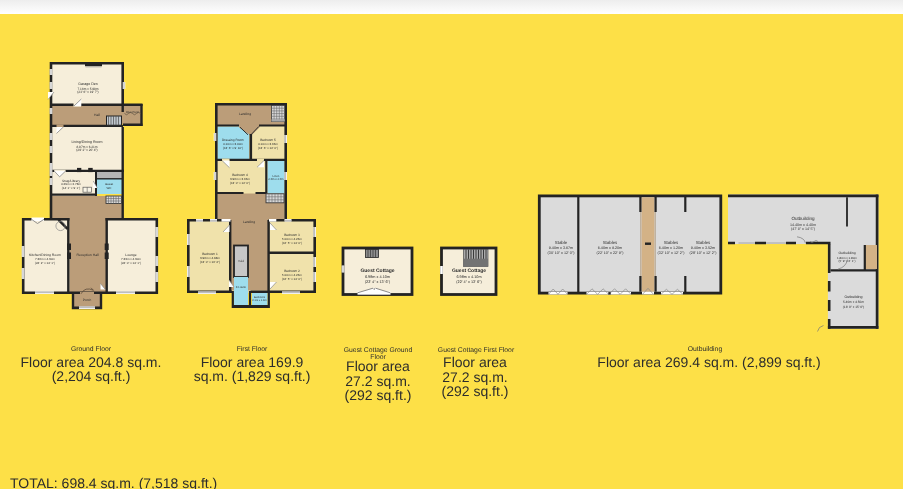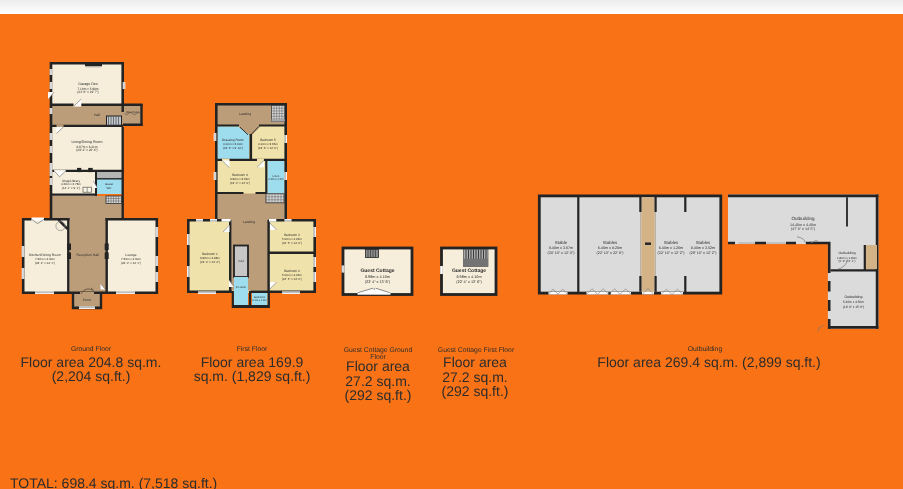--- a/index.html
+++ b/index.html
@@ -1,16 +1,16 @@
 <!DOCTYPE html>
 <html><head>
 <meta charset="utf-8">
 <style>
 html,body{margin:0;padding:0;background:#fff;}
-#page{position:relative;width:903px;height:489px;overflow:hidden;background:#f97316;font-family:"Liberation Sans",sans-serif;}
+#page{position:relative;width:903px;height:489px;overflow:hidden;background:#fde047;font-family:"Liberation Sans",sans-serif;}
 #topband{position:absolute;left:0;top:0;width:903px;height:14px;background:linear-gradient(#ededed,#ffffff);}
 svg{position:absolute;left:0;top:0;}
 text{font-family:"Liberation Sans",sans-serif;fill:#2c2c2c;text-rendering:geometricPrecision;-webkit-font-smoothing:antialiased;}
 .lbl{fill:#1d1d1d;}
 </style>
 </head>
 <body>
 <div id="page">
 <div id="topband"></div>
 <svg width="903" height="489" viewBox="0 0 903 489">

